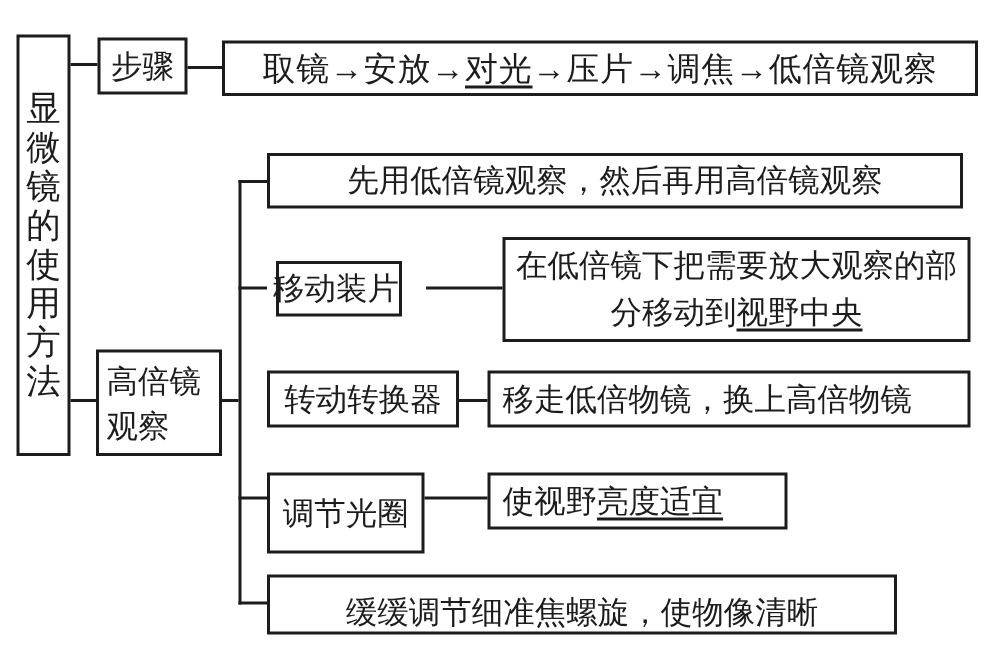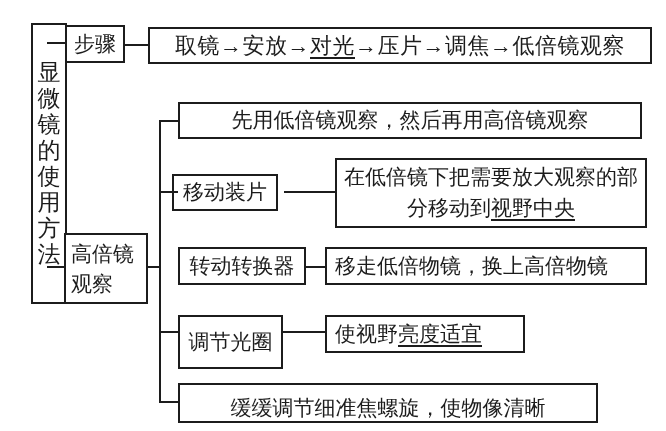--- a/index.html
+++ b/index.html
@@ -29,33 +29,32 @@
   .wrapbox{white-space:normal;text-align:center;}
   .hline,.vline{position:absolute;background:var(--line);}
   .hline{height:2px;}
   .vline{width:2px;}
   u,.u{text-decoration:underline;text-underline-offset:4px;text-decoration-thickness:1.5px;}
 
   
   .root{
     left:11px;top:23px;width:36px;height:281px;
     justify-content:center;
-    margin-left:20px;
   }
   .root .vtext{
     width:100%;text-align:center;white-space:normal;
     font-size:23px;line-height:26px;word-break:break-all;
   }
 
   .buzhou{left:65px;top:25px;width:60px;height:38px;}
   .chain{left:148px;top:27px;width:504px;height:37px;font-size:22px;letter-spacing:0.5px;}
   .gaobei{left:64px;top:233px;width:84px;height:71px;padding-left:5px;white-space:normal;line-height:30px;}
 
   .b1{left:178px;top:102px;width:464px;height:37px;}
-  .b2src{left:172px;top:174px;width:106px;height:37px;}
+  .b2src{left:184px;top:174px;width:84px;height:37px;justify-content:flex-end;}
   .b2tgt{left:335px;top:158px;width:312px;height:70px;padding:0 7px;line-height:31px;font-size:21px;}
   .b3src{left:178px;top:247px;width:128px;height:38px;}
   .b3tgt{left:325px;top:247px;width:322px;height:38px;padding-left:8px;}
   .b4src{left:178px;top:315px;width:105px;height:54px;}
   .b4tgt{left:325px;top:315px;width:200px;height:38px;padding-left:8px;}
   .b5{left:178px;top:383px;width:420px;height:40px;align-items:flex-end;}
 </style>
 </head>
 <body>
 

